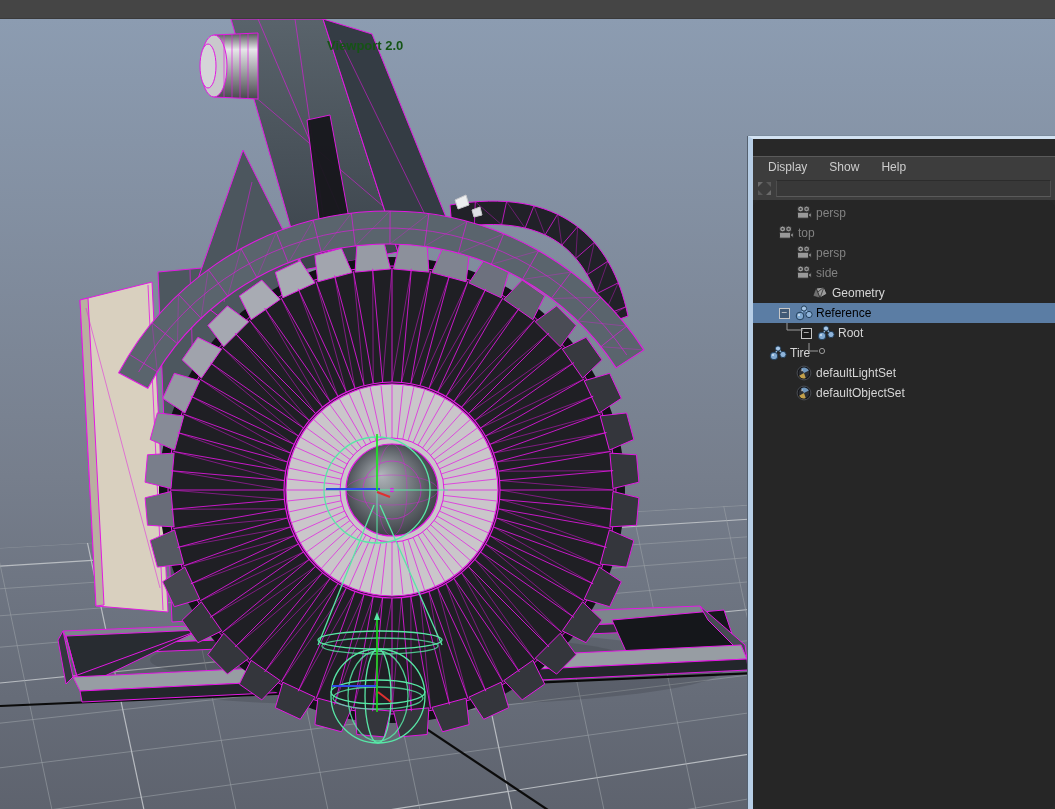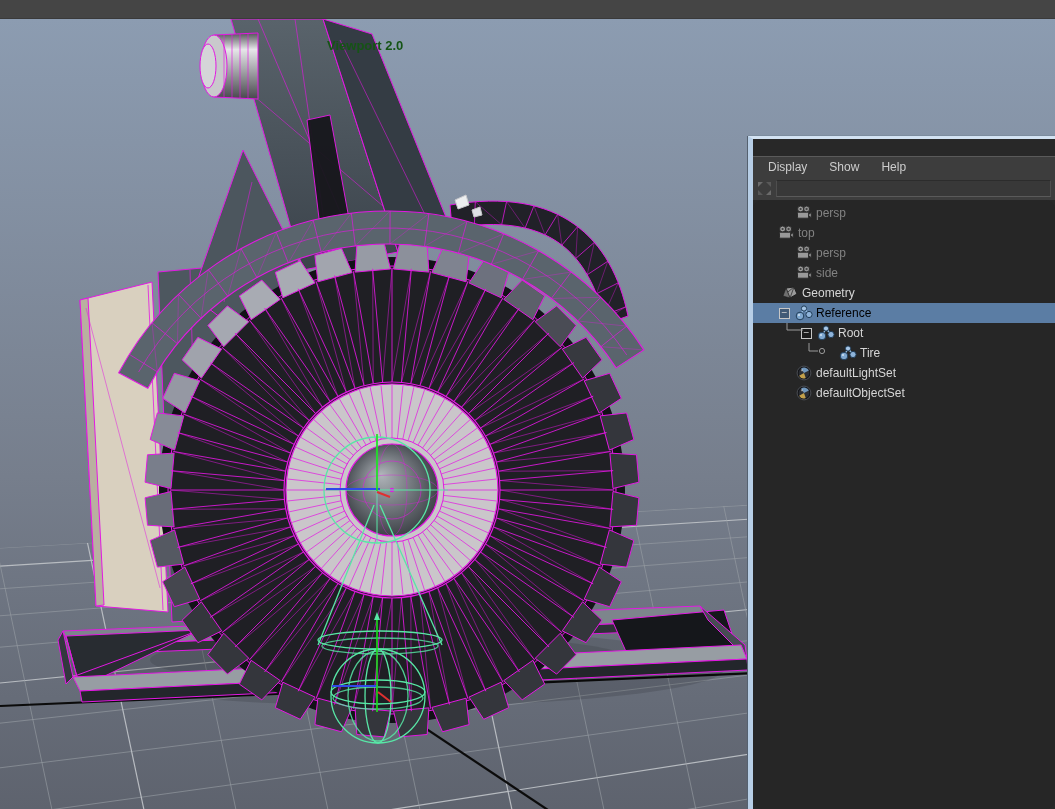--- a/index.html
+++ b/index.html
@@ -548,21 +548,21 @@
               <circle cx="4.6" cy="4" r="3" fill="#9c9c9c" stroke="#2b2b2b"></circle>
               <circle cx="10.6" cy="4" r="3" fill="#8f8f8f" stroke="#2b2b2b"></circle>
               <circle cx="4.6" cy="4" r="1.1" fill="#3f3f3f"></circle>
               <circle cx="10.6" cy="4" r="1.1" fill="#3f3f3f"></circle>
               <rect x="1.5" y="7.2" width="11" height="6" rx="1" fill="#999999" stroke="#2b2b2b"></rect>
               <path d="M12.6,9.2 L15.4,7.6 V12.6 L12.6,11 Z" fill="#8a8a8a" stroke="#2b2b2b"></path>
             </svg>
           </span>
     <span class="row-label">side</span>
   </div>
-        <div class="row" style="padding-left: 12px;">
+        <div class="row" style="padding-left: 42px;">
     <span class="expander hidden">−</span>
     <span class="node-icon">
             <svg width="16" height="16" viewBox="0 0 16 16">
               <path d="M1,11 L4,3 L12,2 L15,9 L8,13 Z" fill="#9a9a9a" stroke="#1f1f1f"></path>
               <path d="M4,3 L8,13 M12,2 L8,13 M1,11 L12,2" stroke="#2e2e2e" stroke-width="0.8" fill="none"></path>
               <path d="M4,3 L8,13 L1,11 Z" fill="#6f6f6f" stroke="#1f1f1f" stroke-width="0.6"></path>
             </svg>
           </span>
     <span class="row-label">Geometry</span>
   </div>
@@ -588,21 +588,21 @@
             <svg width="18" height="16" viewBox="0 0 18 16">
               <path d="M5,11 L9,3.5 M9,3.5 L14,9.5" stroke="#9cc4e8" stroke-width="1.4" fill="none"></path>
               <circle cx="5" cy="11" r="3.8" fill="#7fa8d0" stroke="#203d58"></circle>
               <circle cx="9" cy="3.5" r="2.6" fill="#a6c6e6" stroke="#203d58"></circle>
               <circle cx="14" cy="9.5" r="3.1" fill="#8fb4da" stroke="#203d58"></circle>
               <circle cx="4" cy="10" r="1" fill="#e2eef8" opacity="0.85"></circle>
             </svg>
           </span>
     <span class="row-label">Root</span>
   </div>
-        <div class="row" style="padding-left: 70px;">
+        <div class="row" style="">
           <svg class="conn" style="left:55px" width="22" height="14" viewBox="0 0 22 14">
             <path d="M1,0 V8 H10" stroke="#9a9a9a" fill="none"></path>
             <circle cx="14" cy="8" r="2.6" stroke="#9a9a9a" fill="none"></circle>
           </svg>
     <span class="expander hidden">−</span>
     <span class="node-icon">
             <svg width="18" height="16" viewBox="0 0 18 16">
               <path d="M5,11 L9,3.5 M9,3.5 L14,9.5" stroke="#9cc4e8" stroke-width="1.4" fill="none"></path>
               <circle cx="5" cy="11" r="3.8" fill="#7fa8d0" stroke="#203d58"></circle>
               <circle cx="9" cy="3.5" r="2.6" fill="#a6c6e6" stroke="#203d58"></circle>

